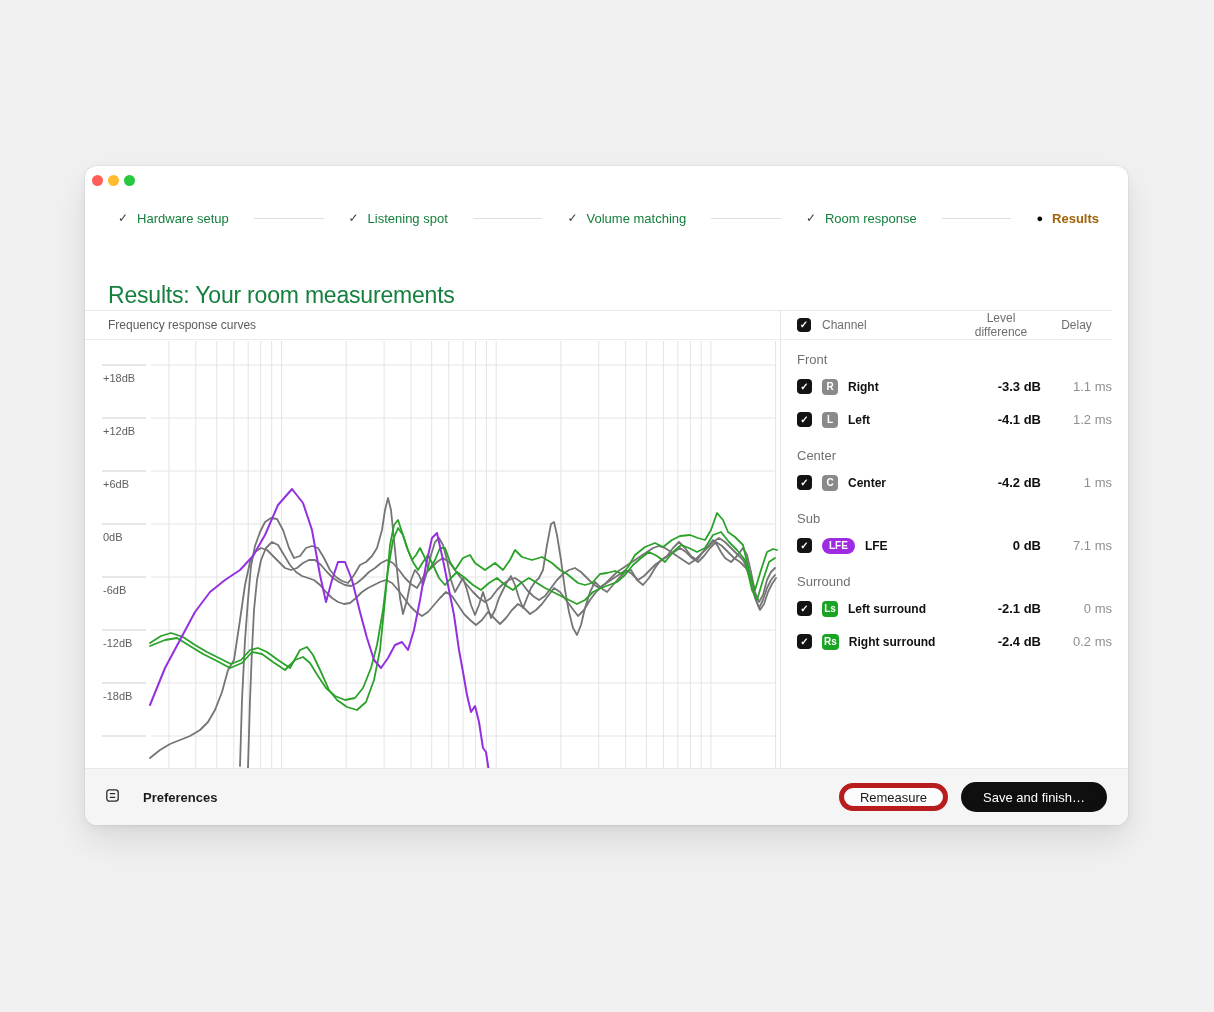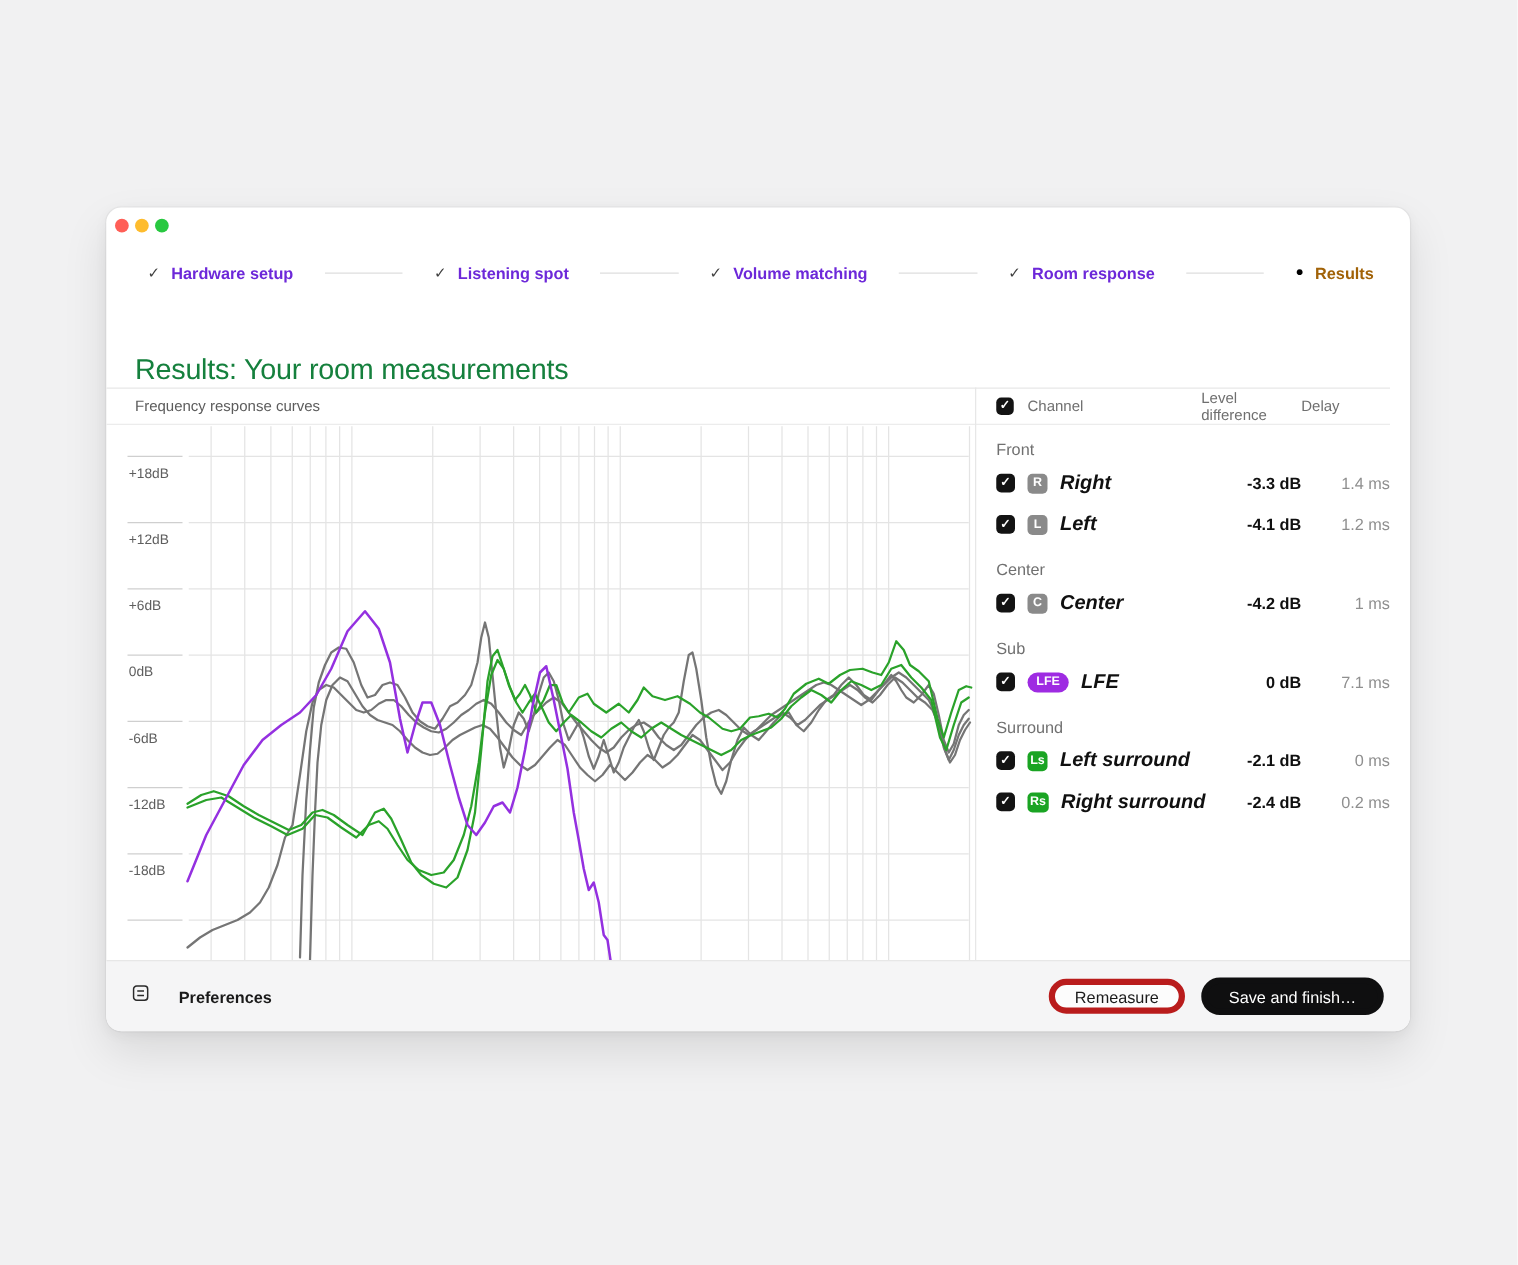--- a/index.html
+++ b/index.html
@@ -13,51 +13,51 @@
     position:absolute;left:85px;top:166px;width:1043px;height:659px;
     background:#ffffff;border-radius:12px;overflow:hidden;
     box-shadow:0 0 0 1px rgba(0,0,0,.035), 0 16px 36px rgba(0,0,0,.10), 0 3px 10px rgba(0,0,0,.05);
   }
   .traffic{position:absolute;left:7px;top:9px;display:flex;gap:5px;}
   .traffic .dot{width:11px;height:11px;border-radius:50%;}
   .stepper{position:absolute;left:33px;right:29px;top:40px;height:24px;display:flex;align-items:center;}
   .step{display:flex;align-items:center;gap:9px;white-space:nowrap;}
   .step-icon{font-size:12px;color:#3f3f3f;line-height:1;}
   .step.current .step-icon{font-size:11px;color:#000;}
-  .step-label{font-size:13px;font-weight:700;color:#6d28d9;}
+  .step-label{font-size:13px;font-weight:400;color:#15803d;}
   .step.current .step-label{font-weight:700;color:#a16207;}
   .connector{flex:1;height:1px;background:#dedede;margin:0 25px;}
   .page-title{position:absolute;left:23px;top:116px;font-size:23px;font-weight:500;color:#15803d;letter-spacing:-.2px;}
   .band{position:absolute;left:0;right:16px;top:144px;height:30px;border-top:1px solid #e8e8e8;border-bottom:1px solid #ececec;box-sizing:border-box;}
   .chart-band-label{position:absolute;left:23px;top:0;line-height:29px;font-size:12px;color:#5c5c5c;}
   .panel-header{
     position:absolute;left:696px;top:144px;width:347px;height:30px;box-sizing:border-box;
     padding:0 16px;display:grid;grid-template-columns:1fr 80px 71px;align-items:center;
   }
   .panel-header .hname{display:flex;align-items:center;gap:11px;font-size:12px;color:#6f6f6f;}
-  .panel-header .hcol{font-size:12px;color:#6f6f6f;text-align:left;}
+  .panel-header .hcol{font-size:12px;color:#6f6f6f;text-align:center;}
   .checkbox{
     width:15px;height:15px;border-radius:4px;background:#131313;color:#fff;
     font-size:10px;font-weight:700;line-height:15px;text-align:center;flex:0 0 auto;cursor:default;
   }
   .checkbox.small{width:14px;height:14px;line-height:14px;}
   .side-divider{position:absolute;left:695px;top:144px;height:458px;width:1px;background:#e7e7e7;}
   .chart-area{position:absolute;left:0;top:144px;width:695px;height:458px;overflow:hidden;}
   .chart-area svg{display:block;}
   .side-panel{position:absolute;left:696px;top:174px;width:347px;height:428px;box-sizing:border-box;padding:10px 16px 0 16px;overflow:hidden;}
   .group-label{height:20px;line-height:20px;font-size:13px;color:#707070;}
   .group-label + .group-label, .chan-row + .group-label{margin-top:10px;}
   .chan-row{display:grid;grid-template-columns:1fr 80px 71px;align-items:center;height:33px;}
   .cellname{display:flex;align-items:center;gap:10px;min-width:0;}
   .badge{
     height:16px;min-width:16px;padding:0 2px;border-radius:4px;box-sizing:border-box;
     color:#fff;font-size:10px;font-weight:700;line-height:16px;text-align:center;flex:0 0 auto;
   }
   .badge.pill{border-radius:9px;padding:0 7px;}
-  .chan-name{font-size:16px;font-weight:600;color:#101010;white-space:nowrap;font-style:italic;}
+  .chan-name{font-size:12px;font-weight:600;color:#101010;white-space:nowrap;}
   .celllevel{text-align:right;font-size:13px;font-weight:600;color:#0f0f0f;}
   .celldelay{text-align:right;font-size:13px;color:#8f8f8f;}
   .footer{
     position:absolute;left:0;right:0;bottom:0;height:57px;background:#f5f5f6;border-top:1px solid #e7e7e7;
     box-sizing:border-box;display:flex;align-items:center;padding:0 21px;
   }
   .pref{display:flex;align-items:center;gap:24px;cursor:default;}
   .pref-label{font-size:13px;font-weight:600;color:#1a1a1a;}
   .spacer{flex:1;}
   .btn{
@@ -188,21 +188,21 @@
 
   <div class="side-panel">
       <div class="group-label">Front</div>
       <div class="chan-row">
         <div class="cellname">
           <span class="checkbox">✓</span>
           <span class="badge" style="background: rgb(138, 138, 138);">R</span>
           <span class="chan-name">Right</span>
         </div>
         <div class="celllevel">-3.3 dB</div>
-        <div class="celldelay">1.4 ms</div>
+        <div class="celldelay">1.1 ms</div>
       </div>
       <div class="chan-row">
         <div class="cellname">
           <span class="checkbox">✓</span>
           <span class="badge" style="background: rgb(138, 138, 138);">L</span>
           <span class="chan-name">Left</span>
         </div>
         <div class="celllevel">-4.1 dB</div>
         <div class="celldelay">1.2 ms</div>
       </div>

